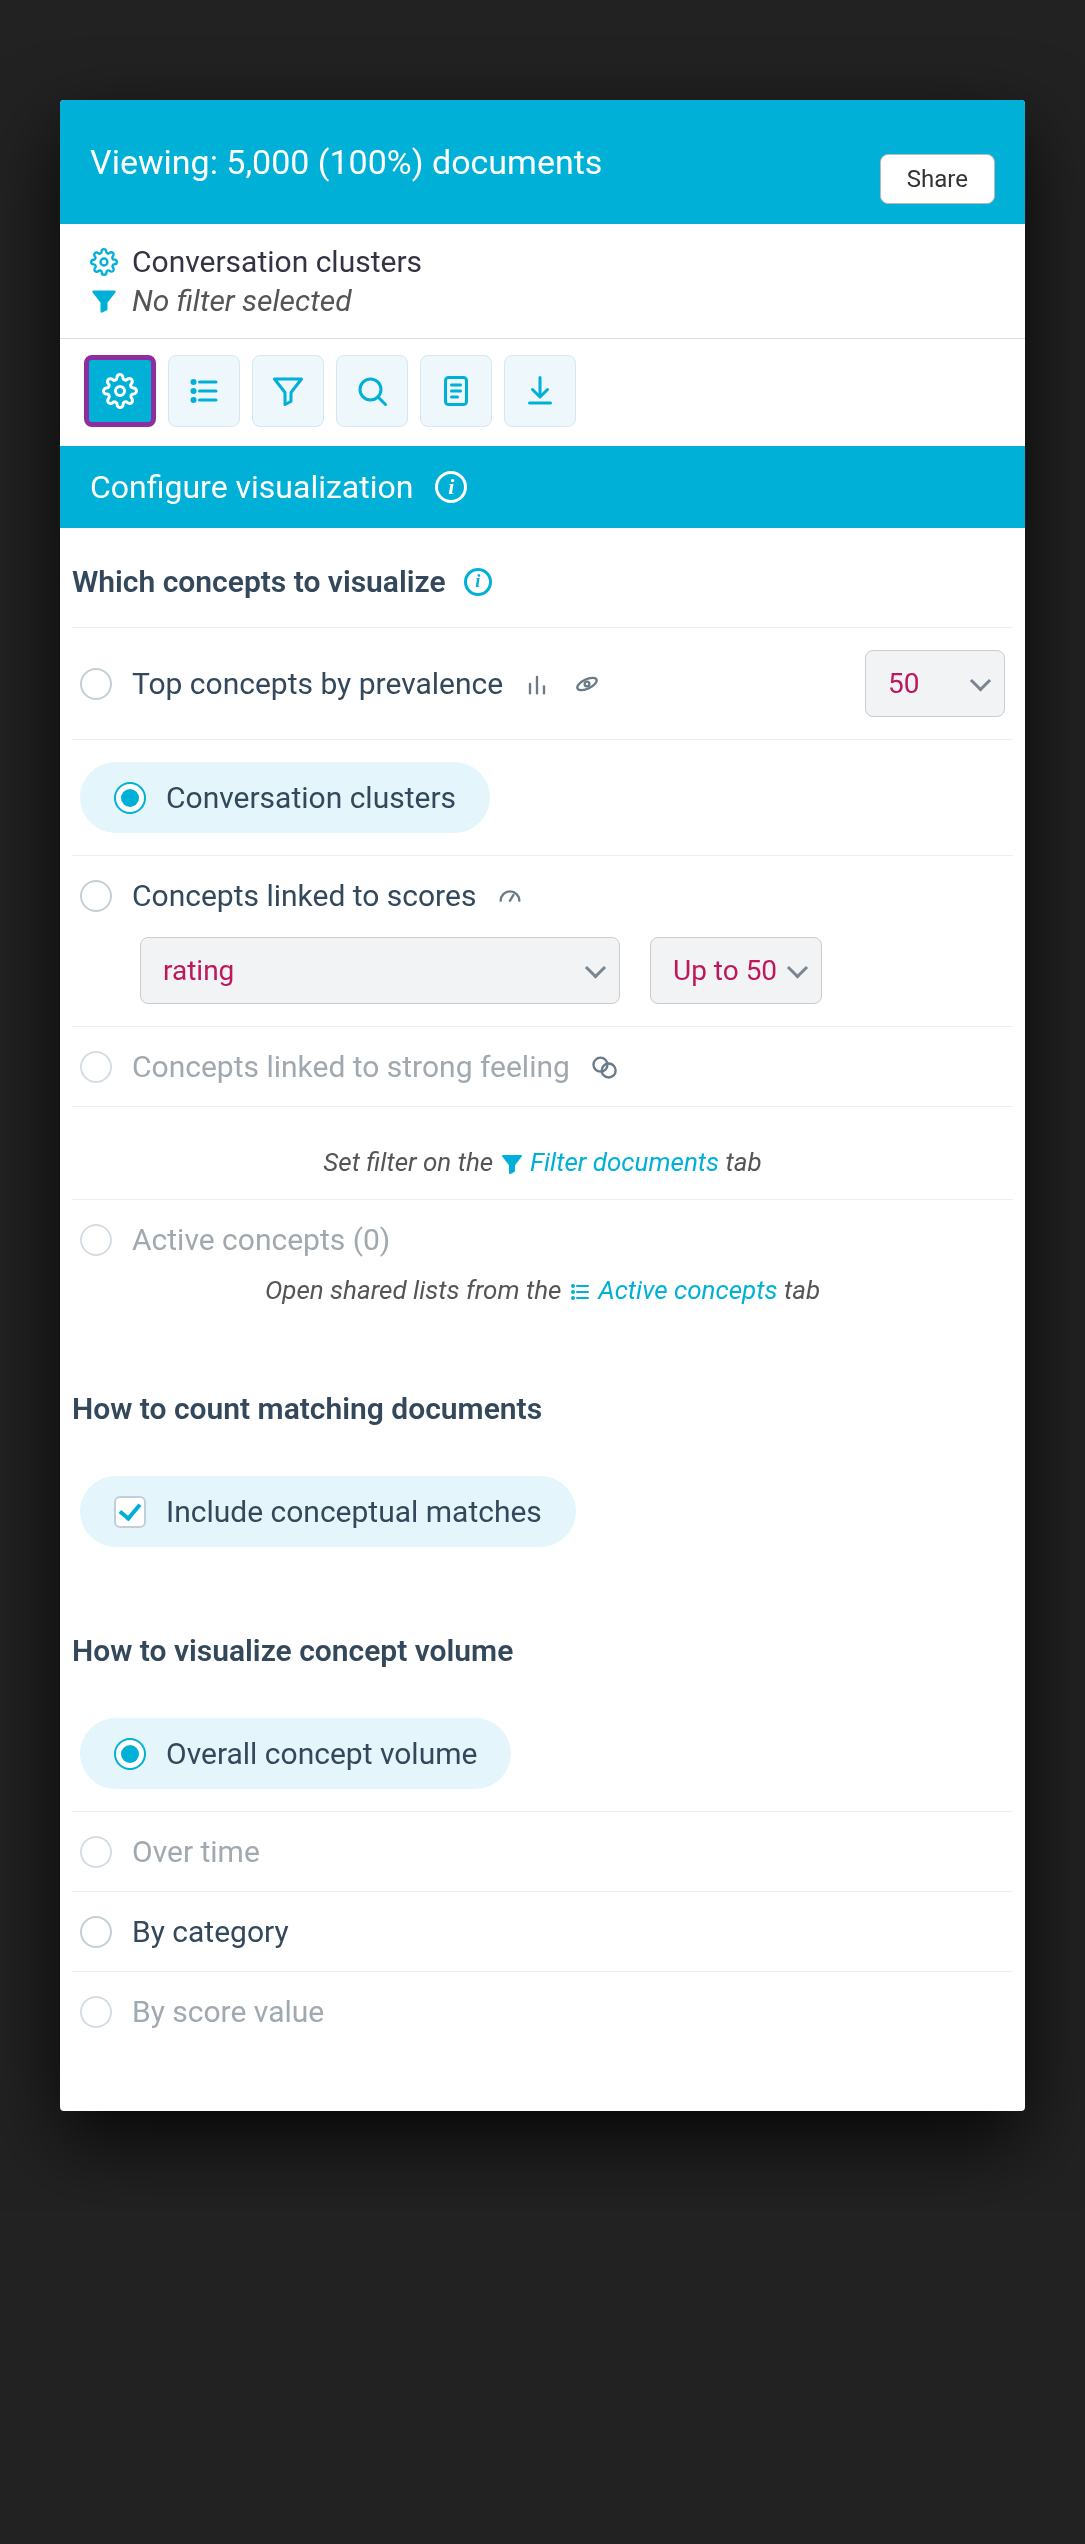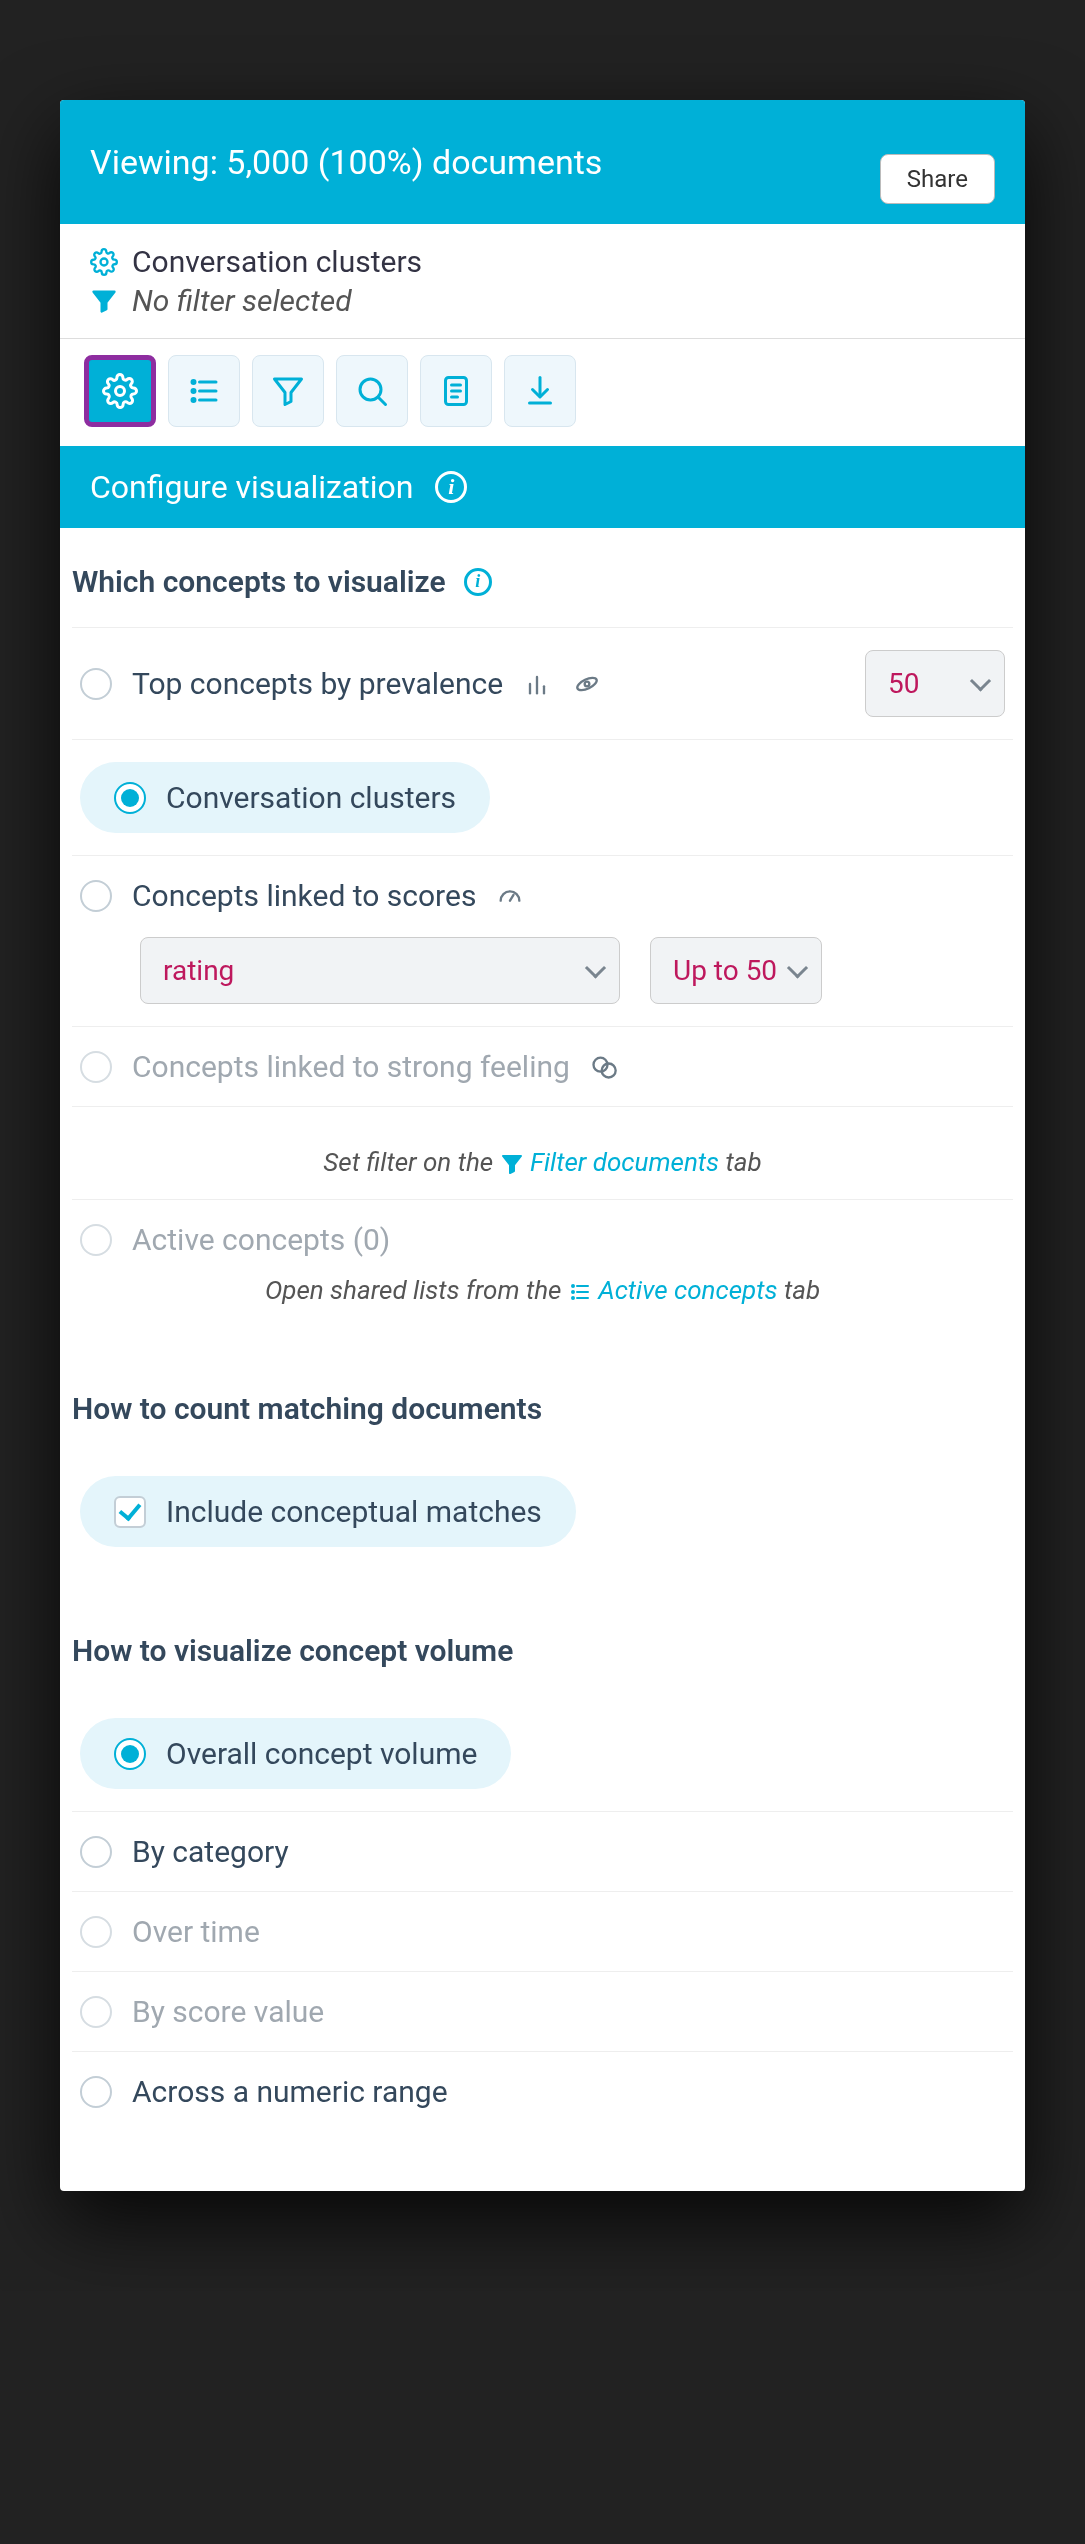--- a/index.html
+++ b/index.html
@@ -230,41 +230,35 @@
     <div class="group-title spacer-top">How to visualize concept volume</div>
 
     <div class="option" style="border-top:none">
       <div class="pill">
         <span class="radio checked"></span>
         <span>Overall concept volume</span>
       </div>
     </div>
 
     <div class="option">
+      <div class="opt-row disabled">
+        <span class="radio disabled"></span>
+        <span>Over time</span>
+      </div>
+    </div>
+
+    <div class="option">
       <div class="opt-row">
         <span class="radio"></span>
         <span>By category</span>
       </div>
     </div>
 
     <div class="option">
       <div class="opt-row disabled">
         <span class="radio disabled"></span>
-        <span>Over time</span>
-      </div>
-    </div>
-
-    <div class="option">
-      <div class="opt-row disabled">
-        <span class="radio disabled"></span>
         <span>By score value</span>
       </div>
     </div>
 
-    <div class="option">
-      <div class="opt-row">
-        <span class="radio"></span>
-        <span>Across a numeric range</span>
-      </div>
-    </div>
 
   </div>
 </div>
 
 </body></html>

